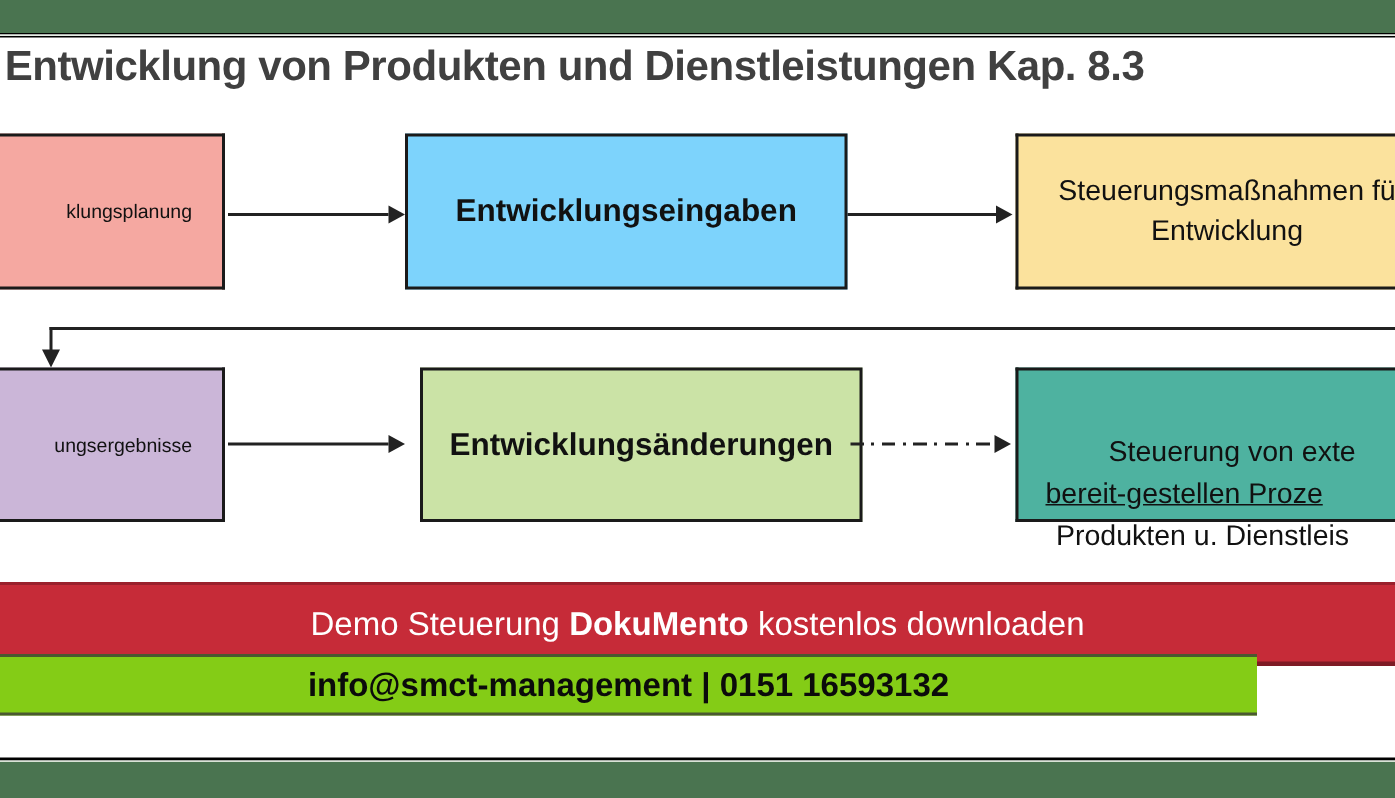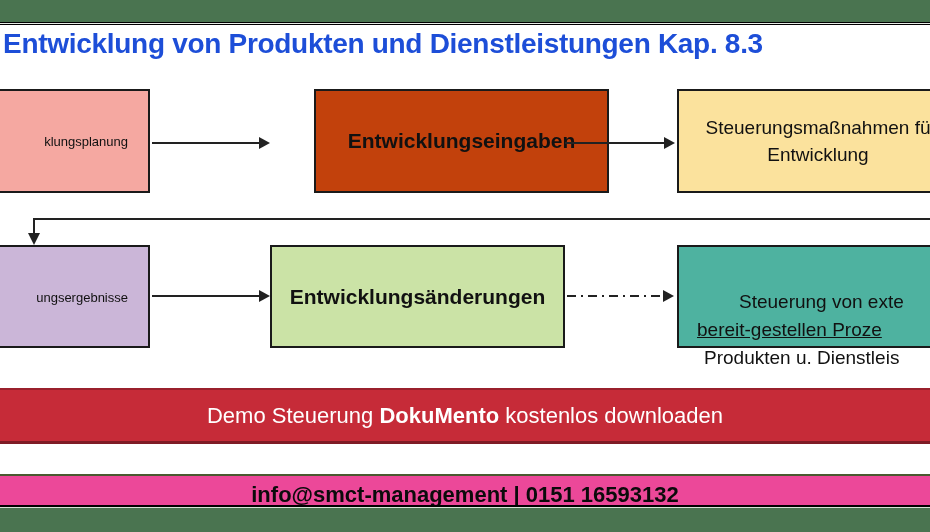--- a/index.html
+++ b/index.html
@@ -9,33 +9,33 @@
     font-family:"Liberation Sans", sans-serif;
     color:#111;
   }
   .abs{position:absolute;}
   
   .strip{left:0;width:930px;background:#4A7450;}
   .thinline{left:0;width:930px;}
   
   .title{
     top:28px;left:0;width:766px;text-align:center;
-    font-size:28px;font-weight:bold;letter-spacing:-0.3px;color:#1d4ed8;
+    font-size:28px;font-weight:bold;letter-spacing:-0.3px;color:#404040;
   }
   
   .fbox{
     box-sizing:border-box;border:2px solid #1a1a1a;
     display:flex;align-items:center;justify-content:center;
   }
   .row1{top:89px;height:104px;}
   .row2{top:245px;height:103px;}
   .cut-left{border-left:none;}
   .cut-right{border-right:none;}
   .box-pink{background:#F5A8A1;}
-  .box-blue{background:#c2410c;margin-left:44px;}
+  .box-blue{background:#7dd3fc;}
   .box-yellow{background:#FBE29D;}
   .box-purple{background:#CBB6D8;}
   .box-green{background:#CBE3A6;}
   .box-teal{background:#4EB2A0;}
   .boldlabel{font-size:21px;font-weight:bold;white-space:nowrap;}
   .reglabel{font-size:13px;white-space:nowrap;}
   .frag-right{position:absolute;right:20px;top:50%;transform:translateY(-50%);text-align:right;}
   .centerblock{position:absolute;left:-6px;width:290px;top:50%;transform:translateY(-50%);
     text-align:center;font-size:19px;line-height:27px;}
   .tealline{position:absolute;font-size:19px;white-space:nowrap;margin-top:34px;}
@@ -50,22 +50,22 @@
     background:repeating-linear-gradient(90deg,#222 0 9px,transparent 9px 14px,#222 14px 16px,transparent 16px 21px);}
   
   .banner-red{
     top:388px;left:0;width:930px;height:56px;box-sizing:border-box;
     background:#C62B38;border-top:2px solid #9A202C;border-bottom:3px solid #7E1B25;
     display:flex;align-items:center;justify-content:center;
     color:#ffffff;font-size:22px;cursor:pointer;
   }
   .banner-red b{font-weight:bold;}
   .banner-contact{
-    top:474px;left:0;width:930px;height:41px;box-sizing:border-box;
-    background:#ec4899;border-top:2px solid #4A5930;border-bottom:2px solid #4A5930;
+    top:436px;left:0;width:838px;height:41px;box-sizing:border-box;
+    background:#84cc16;border-top:2px solid #4A5930;border-bottom:2px solid #4A5930;
     display:flex;align-items:center;justify-content:center;
     color:#0b0b0b;font-size:22px;font-weight:bold;
   }
 </style>
 </head>
 <body>
 
 <div class="abs strip" style="top:0;height:22px;"></div>
 <div class="abs thinline" style="top:22px;height:1px;background:#000;"></div>
 <div class="abs thinline" style="top:23px;height:1px;background:#E7EDE6;"></div>
@@ -98,21 +98,21 @@
 <div class="abs vline" style="left:33px;top:218px;height:16px;"></div>
 <div class="abs arr-down" style="left:28px;top:233px;"></div>
 
 <div class="abs fbox row2 box-purple cut-left" style="left:-2px;width:152px;">
   <span class="reglabel frag-right">ungsergebnisse</span>
 </div>
 
 <div class="abs hline" style="left:152px;top:295px;width:107px;"></div>
 <div class="abs arr-right" style="left:259px;top:290px;"></div>
 
-<div class="abs fbox row2 box-green" style="left:270px;width:295px;">
+<div class="abs fbox row2 box-green" style="left:280px;width:295px;">
   <span class="boldlabel">Entwicklungsänderungen</span>
 </div>
 
 <div class="abs dashdot" style="left:567px;top:295px;width:96px;"></div>
 <div class="abs arr-right" style="left:663px;top:290px;"></div>
 
 <div class="abs fbox row2 box-teal cut-right" style="left:677px;width:255px;">
   <span class="tealline" style="left:60px;top:10px;">Steuerung von exte</span>
   <span class="tealline" style="left:18px;top:38px;text-decoration:underline;">bereit-gestellen Proze</span>
   <span class="tealline" style="left:25px;top:66px;">Produkten u. Dienstleis</span>

